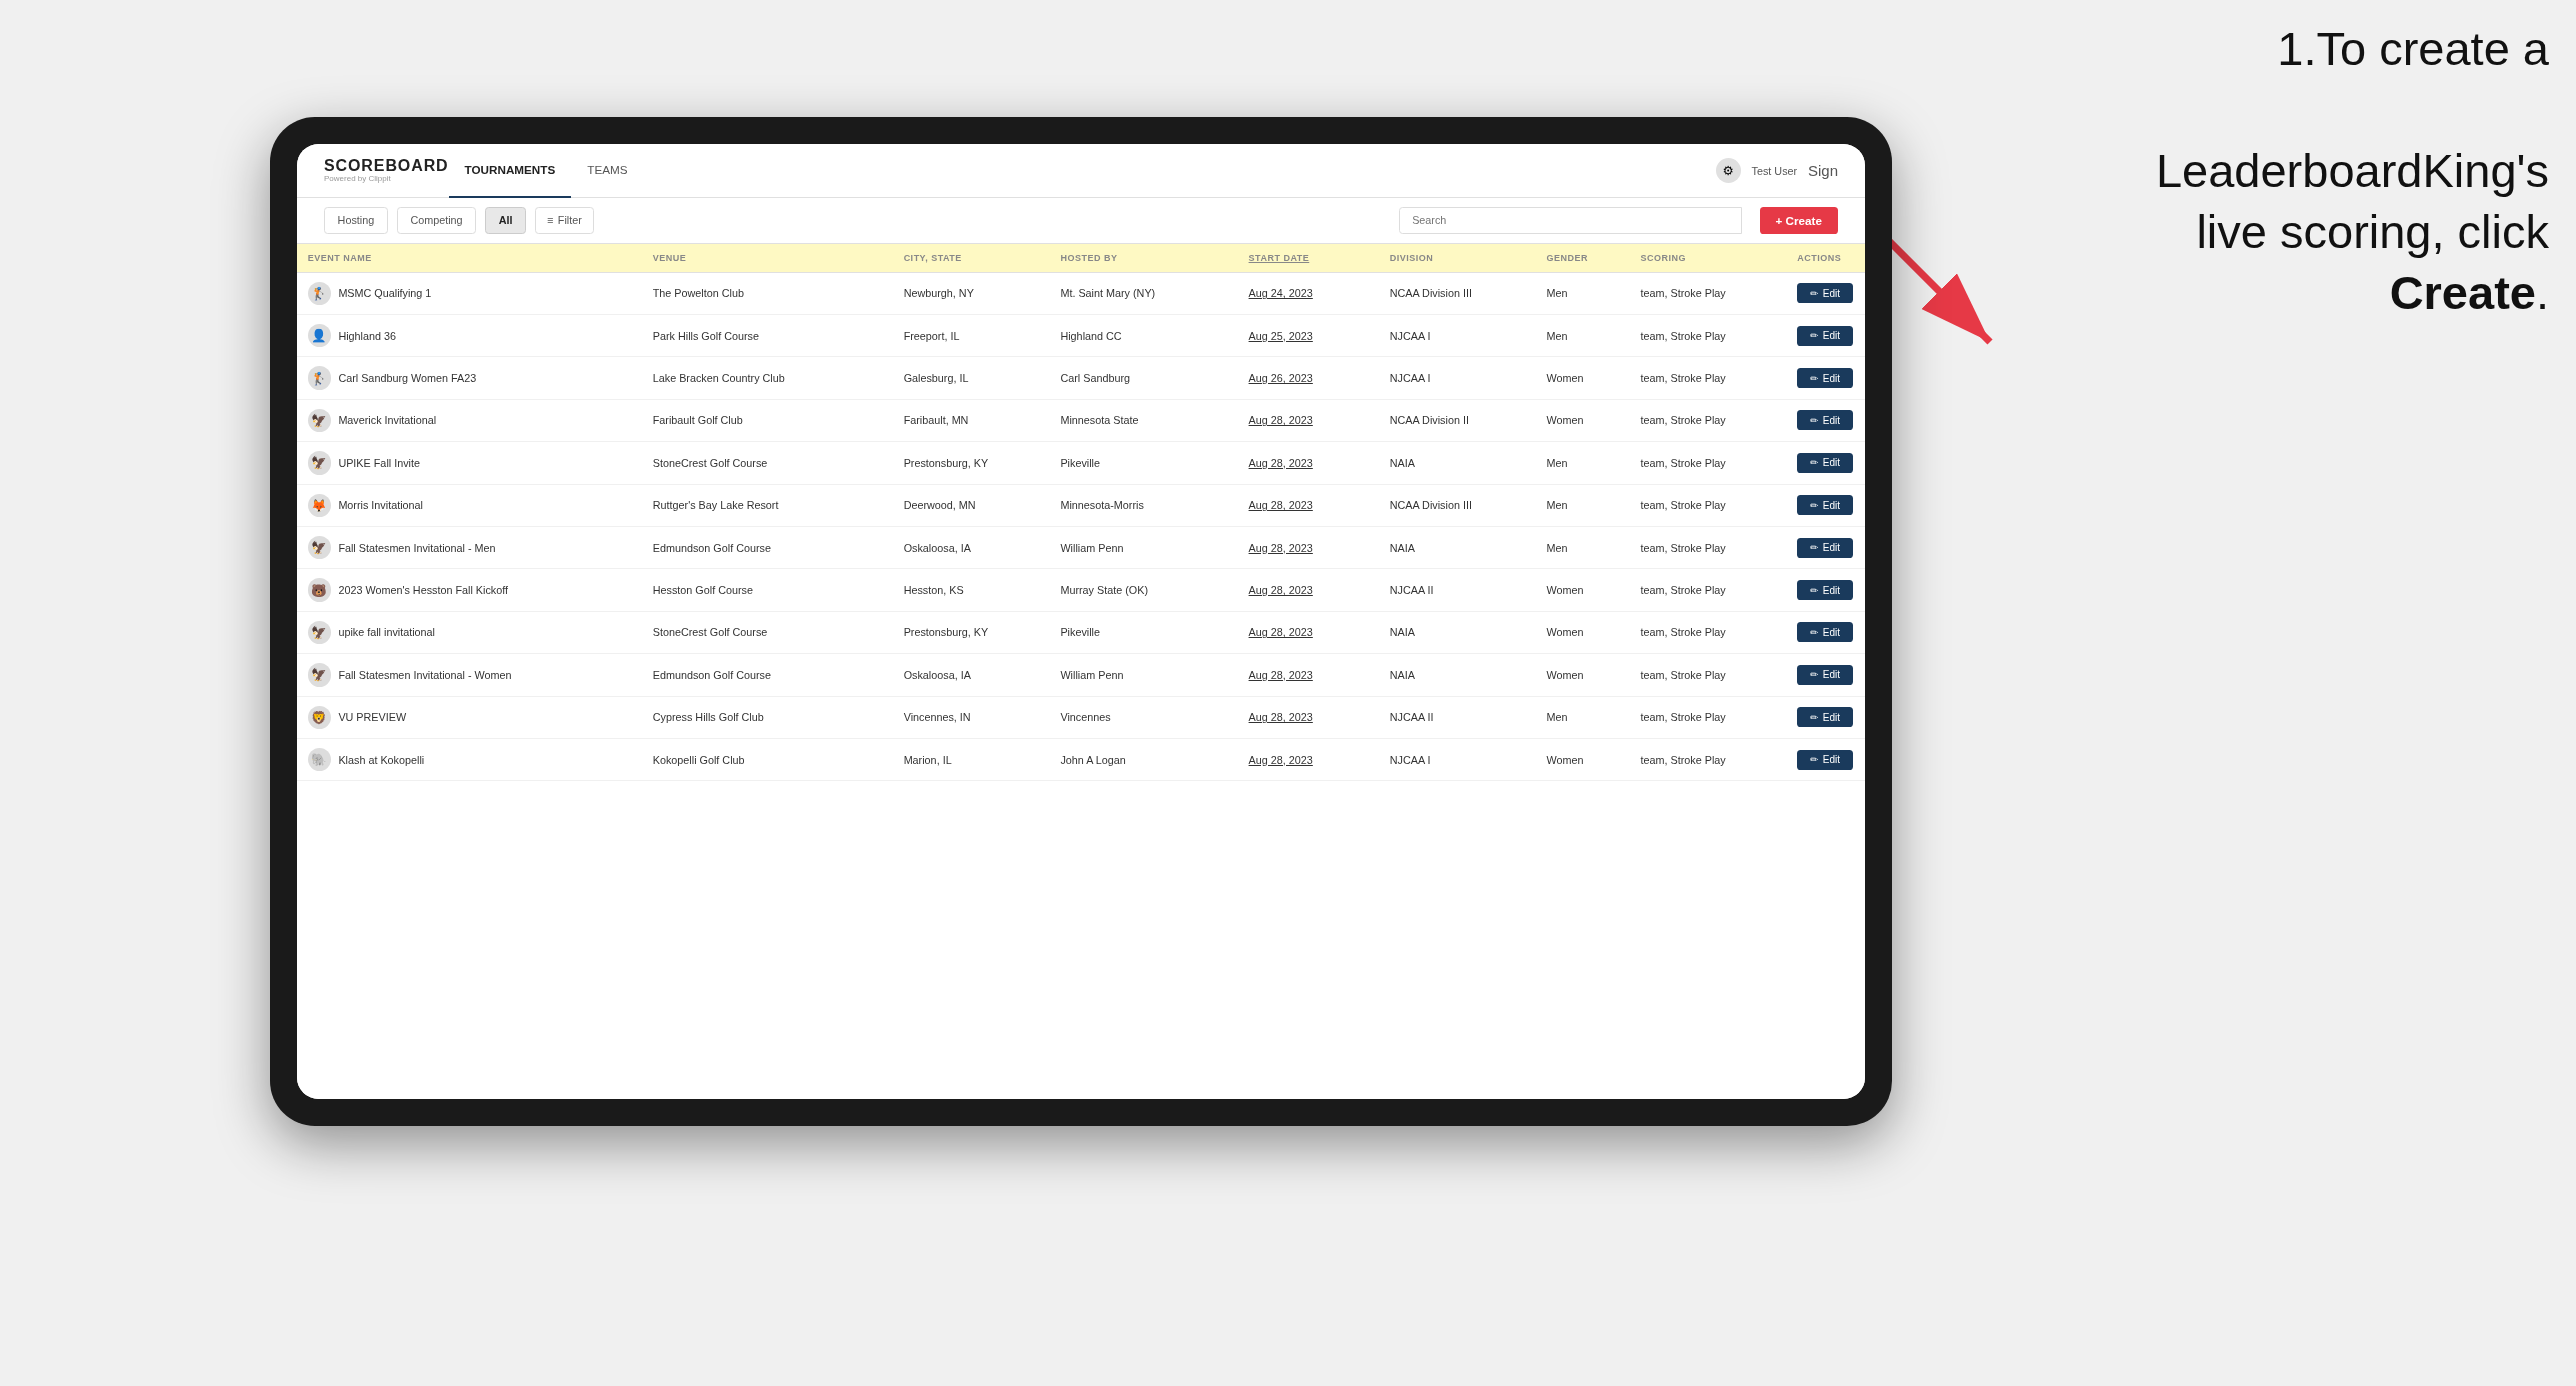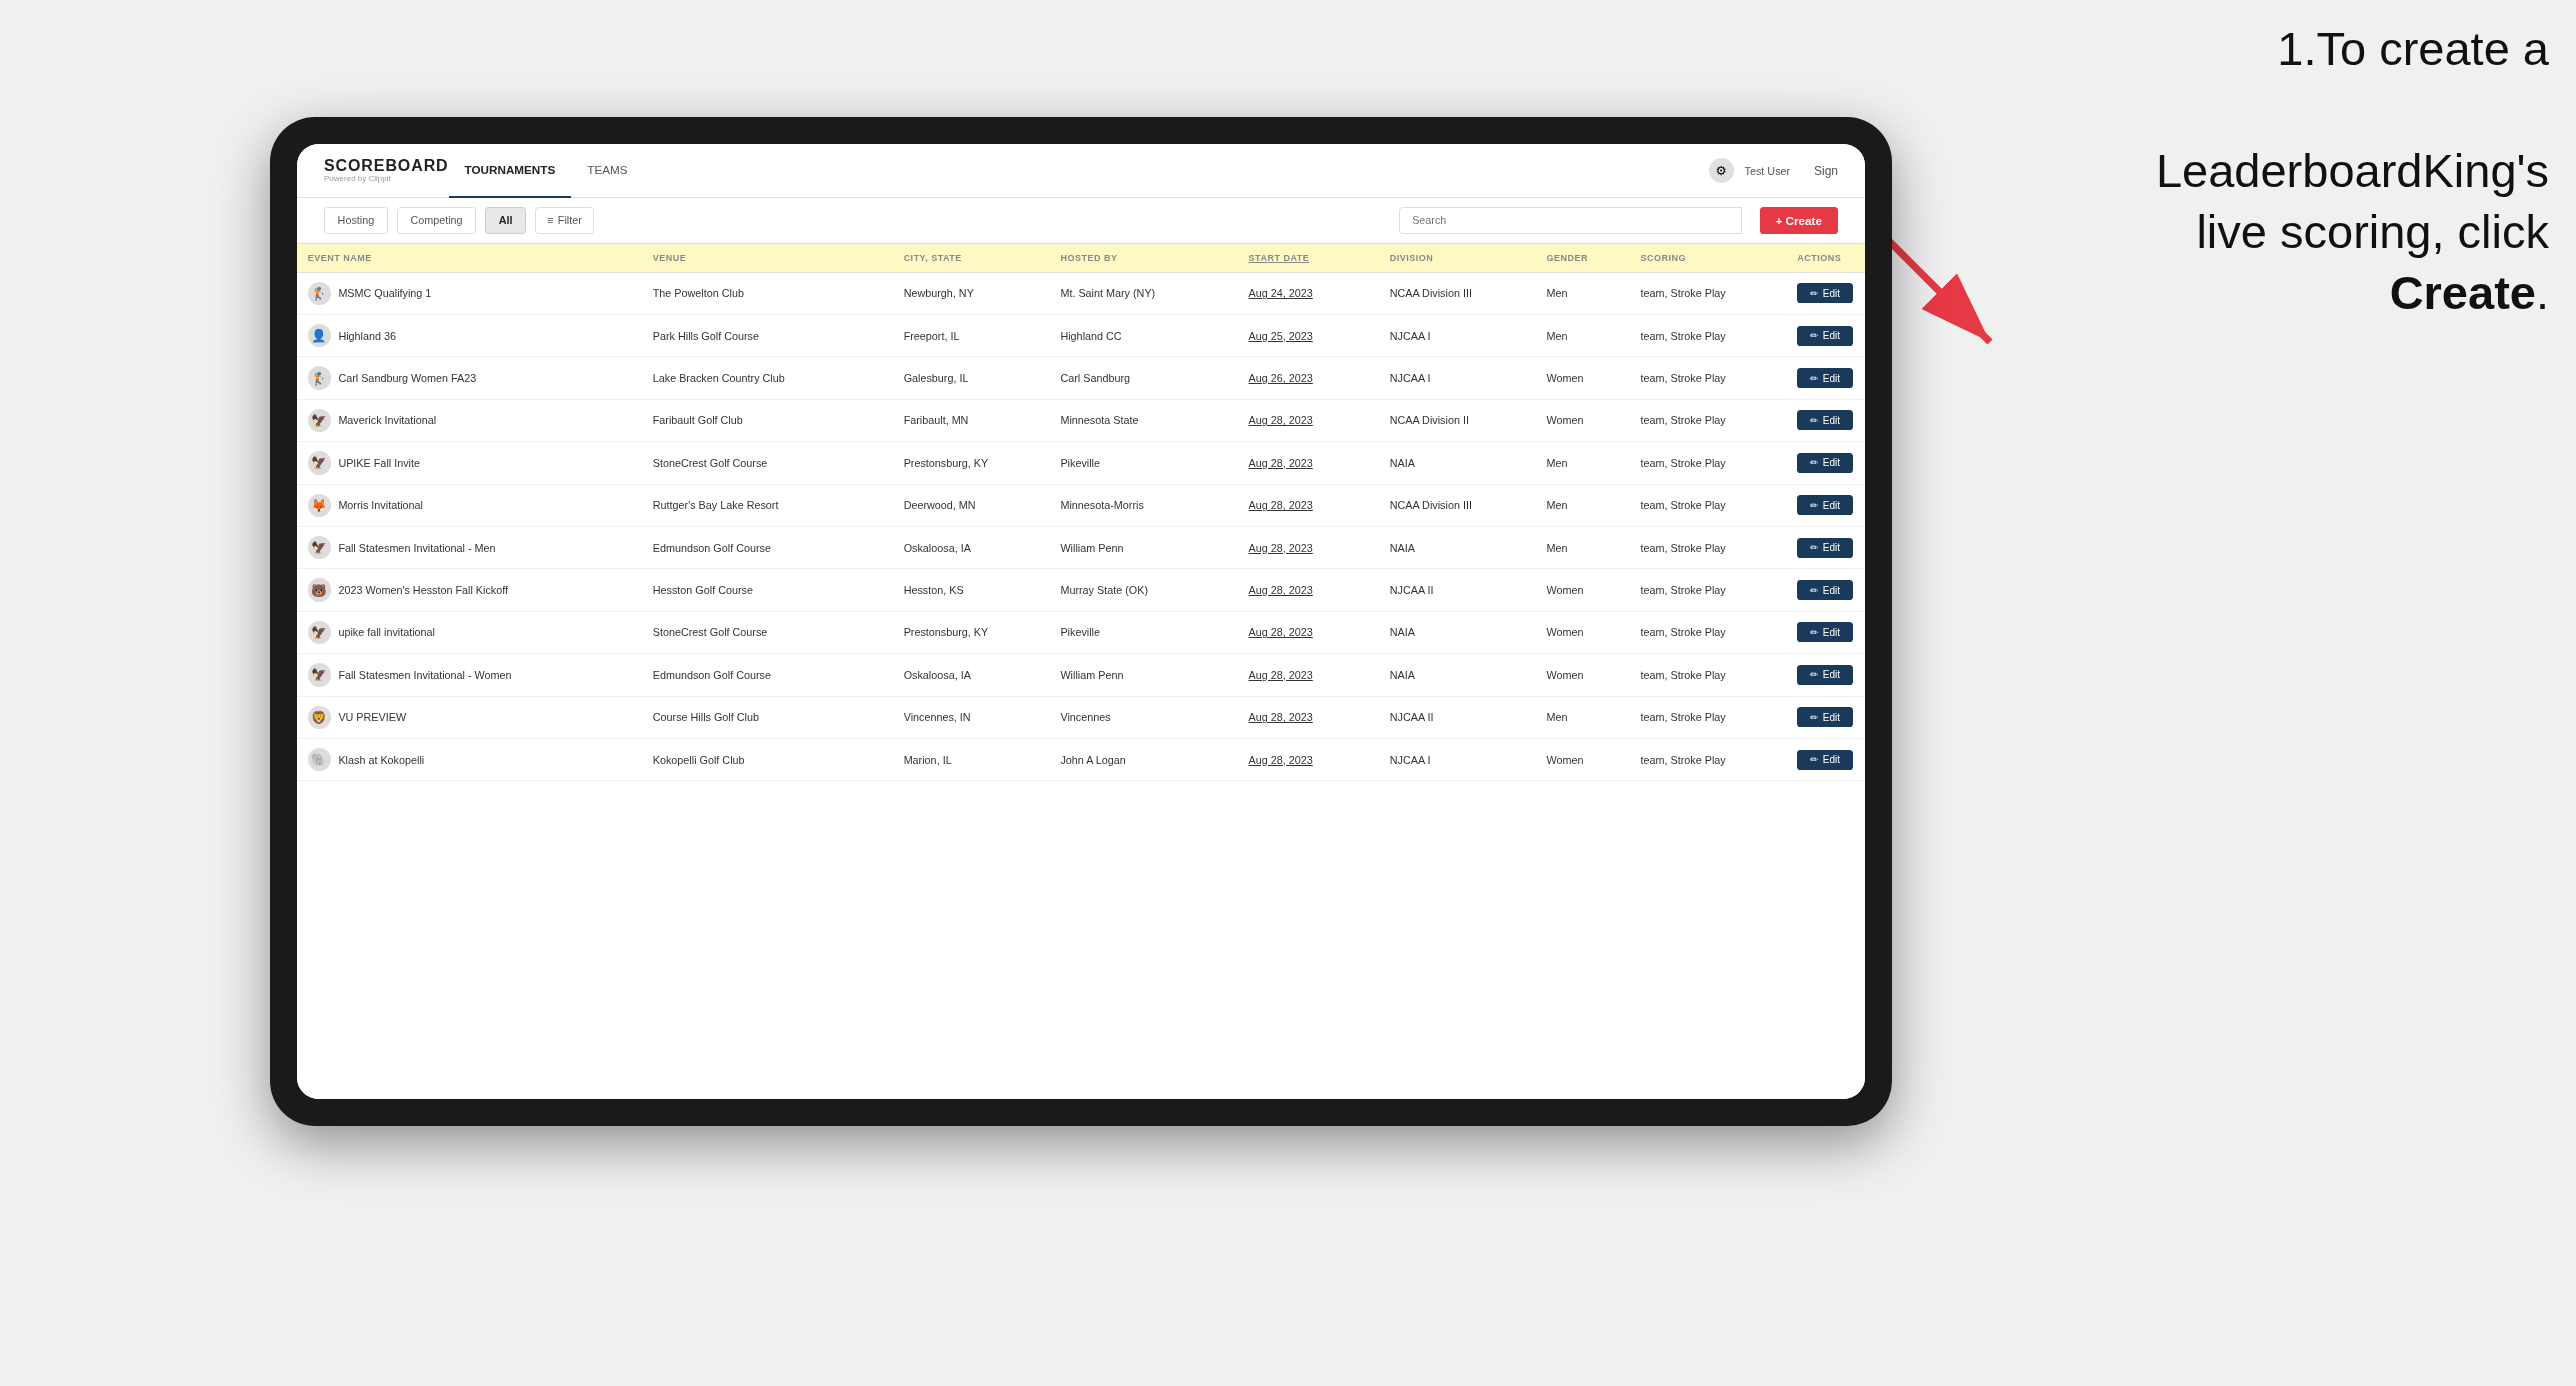--- a/index.html
+++ b/index.html
@@ -126,23 +126,22 @@
       display: flex;
       align-items: center;
       justify-content: center;
       font-size: 12.6px;
     }
     .user-name {
       font-size: 10.8px;
       color: #555;
     }
     .sign-in {
-      font-size: 12px;
+      font-size: 15px;
       color: #555;
-      margin-left: 13px;
     }
 
     
     .filter-bar {
       background: #fff;
       border-bottom: 0.9px solid #e0e0e0;
       padding: 9px 27px;
       display: flex;
       gap: 9px;
       flex-shrink: 0;
@@ -558,21 +557,21 @@
       </button>
     </td>
   </tr>
             <tr>
     <td class="col-event">
       <div class="event-cell">
         <span class="team-icon">🦁</span>
         <span>VU PREVIEW</span>
       </div>
     </td>
-    <td class="col-venue">Course Hills Golf Club</td>
+    <td class="col-venue">Cypress Hills Golf Club</td>
     <td class="col-city">Vincennes, IN</td>
     <td class="col-hosted">Vincennes</td>
     <td class="col-date">Aug 28, 2023</td>
     <td class="col-division">NJCAA II</td>
     <td class="col-gender">Men</td>
     <td class="col-scoring">team, Stroke Play</td>
     <td class="col-actions">
       <button class="edit-btn">
         <span>✏</span>
         Edit

